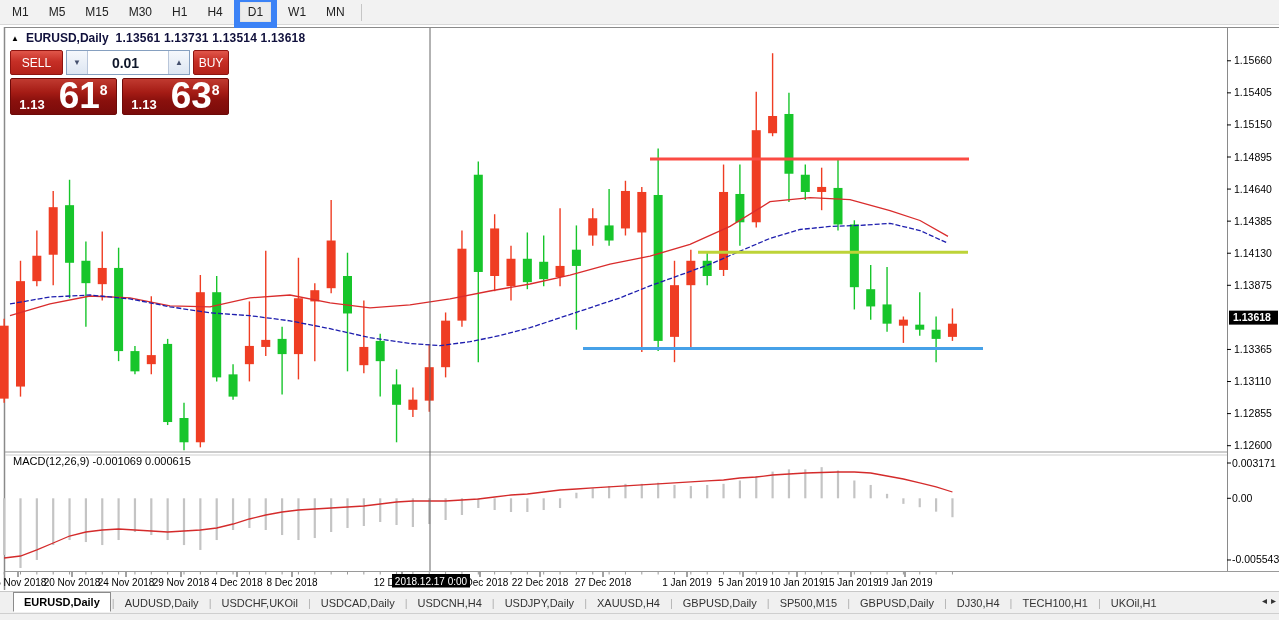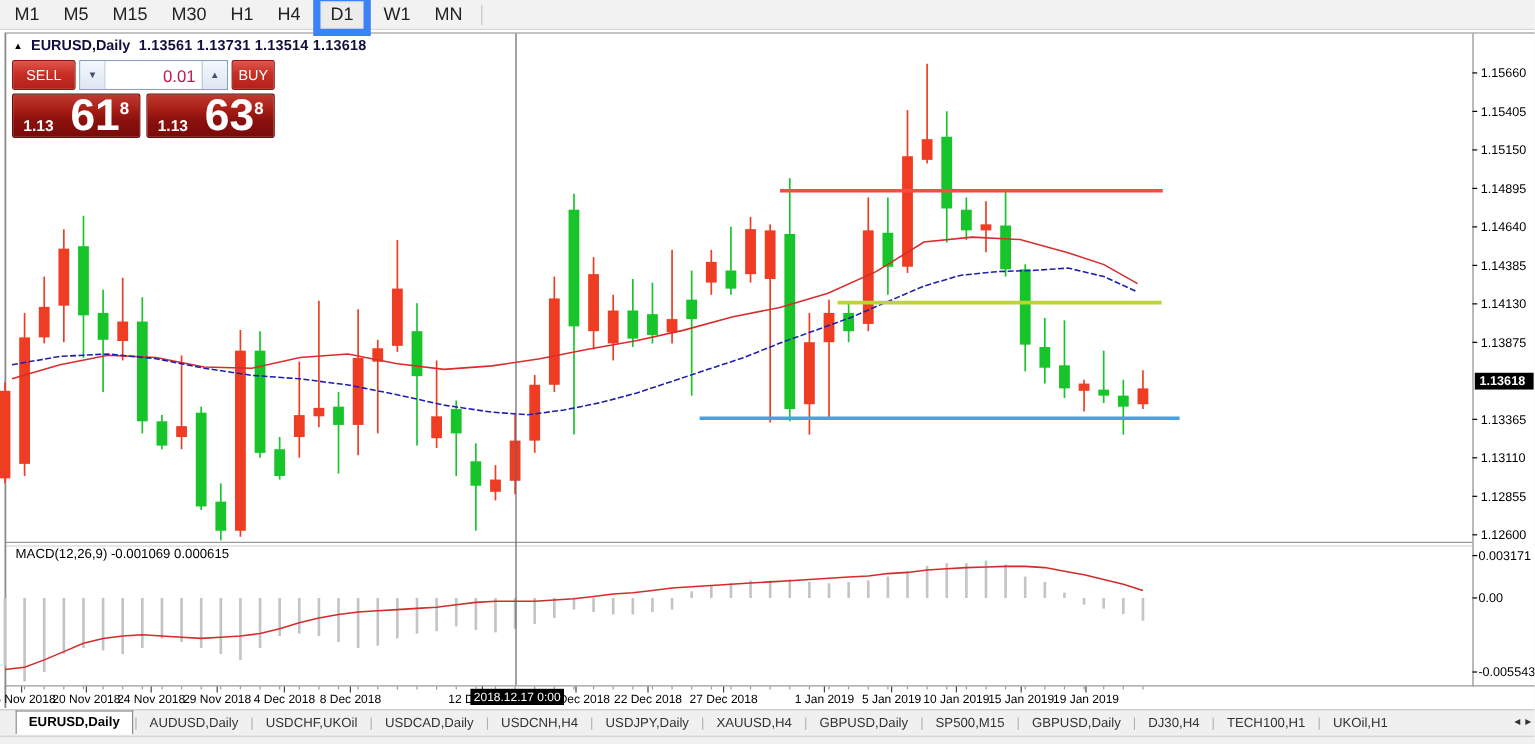--- a/index.html
+++ b/index.html
@@ -3,21 +3,21 @@
 <meta charset="utf-8">
 <style>
   * { box-sizing: border-box; margin: 0; padding: 0; }
   html,body { background:#e8e8e8; }
   body { font-family: "Liberation Sans", sans-serif; }
   .app { position:relative; width:1279px; height:620px; background:#fff; overflow:hidden;
          font-family:"Liberation Sans", sans-serif; }
   
   .toolbar { position:absolute; left:0; top:0; width:100%; height:25px; background:#f2f2f2;
              border-bottom:1px solid #d8d8d8; display:flex; align-items:center; padding-left:2px; z-index:5; }
-  .tf-btn { font-size:15px; color:#222; padding:3px 8px; margin:0 1px; border:1px solid transparent;
+  .tf-btn { font-size:12px; color:#222; padding:3px 8px; margin:0 1px; border:1px solid transparent;
             background:transparent; cursor:default; font-family:inherit; }
   .tf-btn.active { background:#ececec; border:6px solid #3b82f6; box-shadow:inset 0 0 2px #cfcfcf; }
   .tf-sep { width:1px; height:17px; background:#c6c6c6; margin:0 6px; }
   
   .chart-svg { position:absolute; left:0; top:0; z-index:1; }
   .title-row { position:absolute; left:11px; top:31px; z-index:3; display:flex; align-items:center;
                gap:7px; color:#10103c; }
   .title-row .tri { font-size:8px; color:#000; }
   .title-row .sym { font-size:12px; font-weight:bold; }
   .title-row .ohlc { font-size:12px; font-weight:bold; letter-spacing:0.2px; }
@@ -25,22 +25,22 @@
   .trade-panel { position:absolute; left:10px; top:50px; width:219px; z-index:4;border-radius:24px; }
   .tp-row1 { display:flex; height:25px; }
   .btn-sell,.btn-buy { width:53px; color:#fff; font-size:12px; font-family:inherit; border:1px solid #8e1410;
             background:linear-gradient(180deg,#e0564a 0%,#c62f26 45%,#b32119 100%); border-radius:2px; }
   .btn-buy { width:36px; }
   .vol-group { flex:1; display:flex; margin:0 3px; border:1px solid #86a0c0; background:#fff; }
   .spin { width:21px; border:none; background:linear-gradient(180deg,#f5f8fc,#dde6f2); color:#44506e;
           font-size:8px; cursor:default; }
   .spin.down { border-right:1px solid #b9c6da; }
   .spin.up { border-left:1px solid #b9c6da; }
-  .vol-input { flex:1; border:none; outline:none; text-align:right; font-size:14px; padding-right:5px;
-               font-family:inherit; color:#be185d; width:60px; }
+  .vol-input { flex:1; border:none; outline:none; text-align:center; font-size:14px; padding-right:5px;
+               font-family:inherit; color:#0f172a; width:60px;font-weight:bold; }
   .tp-row2 { display:flex; gap:5px; margin-top:3px; }
   .big-box { width:107px; height:37px; border:1px solid #6d0a08; border-radius:2px; color:#fff;
              background:linear-gradient(180deg,#c03a30 0%,#a51c15 38%,#8a100d 62%,#7a0b0a 100%);
              display:flex; align-items:flex-end; justify-content:center; padding-bottom:3px; }
   .big-box .small { font-size:13px; font-weight:bold; margin-right:14px; line-height:1; }
   .big-box .big { font-size:37px; font-weight:bold; line-height:0.85; }
   .big-box .sup { font-size:14px; font-weight:bold; transform:translateY(-13px); }
   
   .tabbar { position:absolute; left:0; top:591px; width:100%; height:22px; background:#f0f0f0;
             border-top:1px solid #c8c8c8; display:flex; align-items:center; padding-left:13px;

